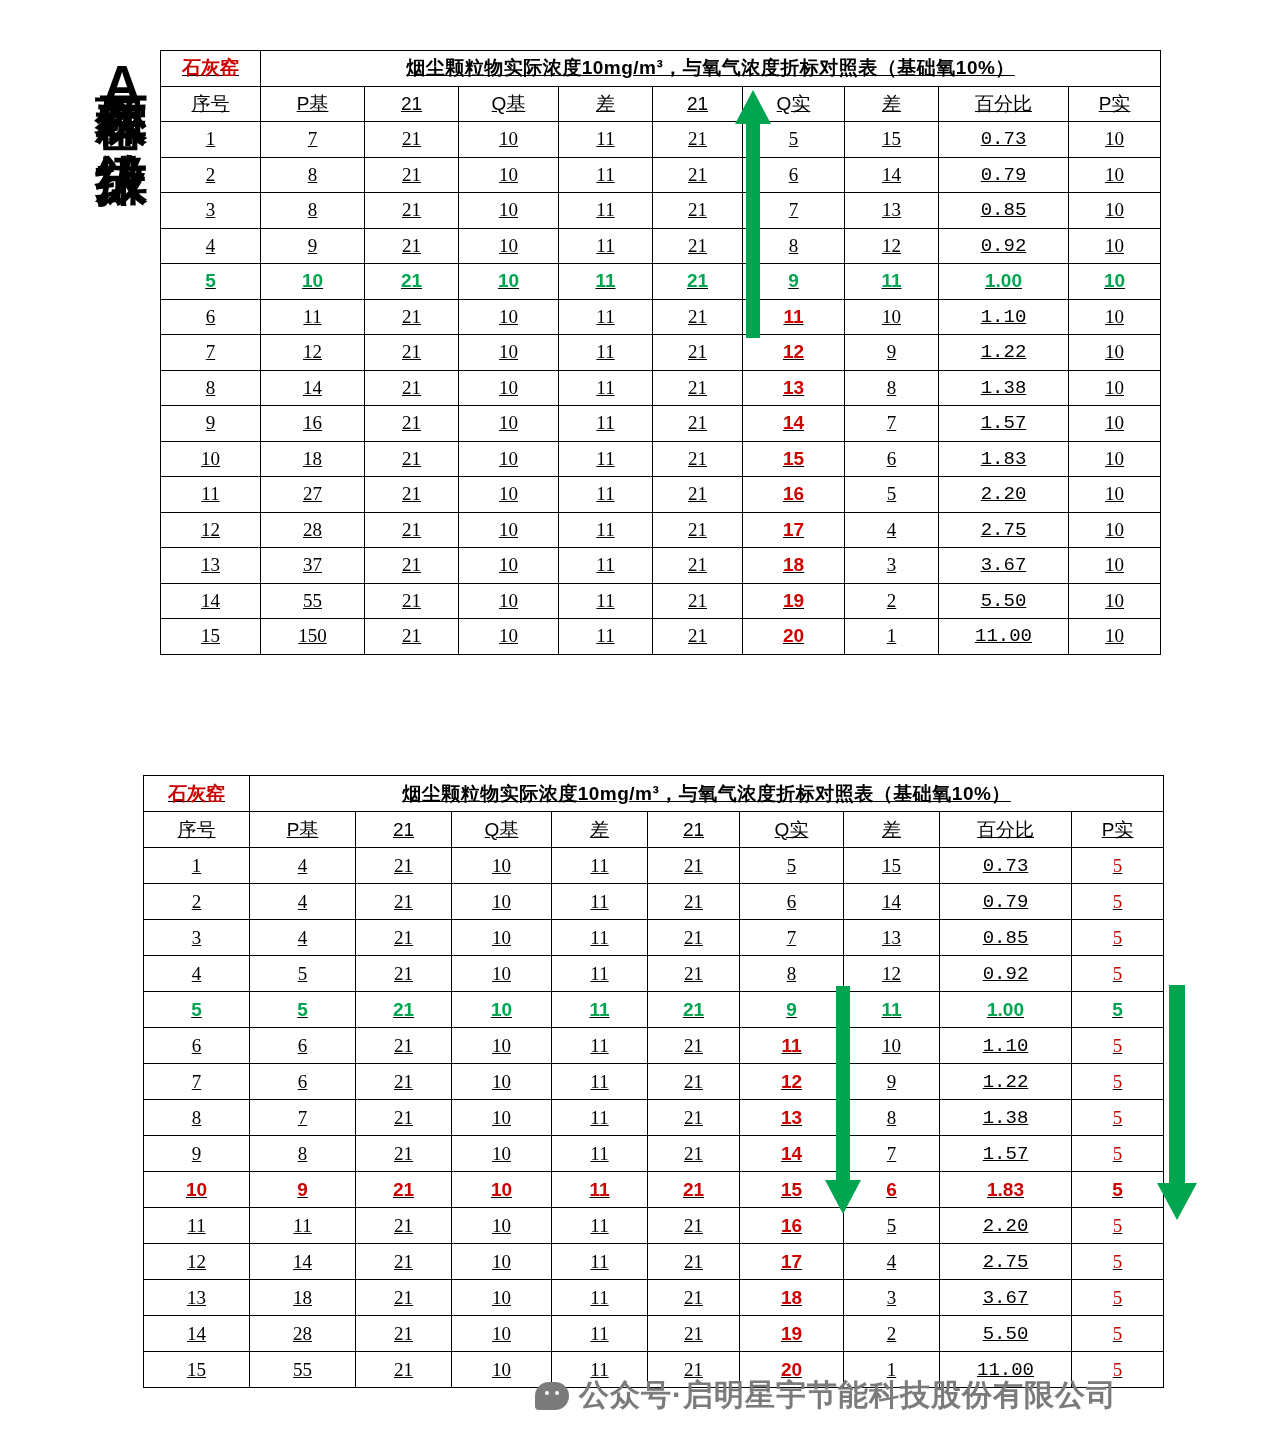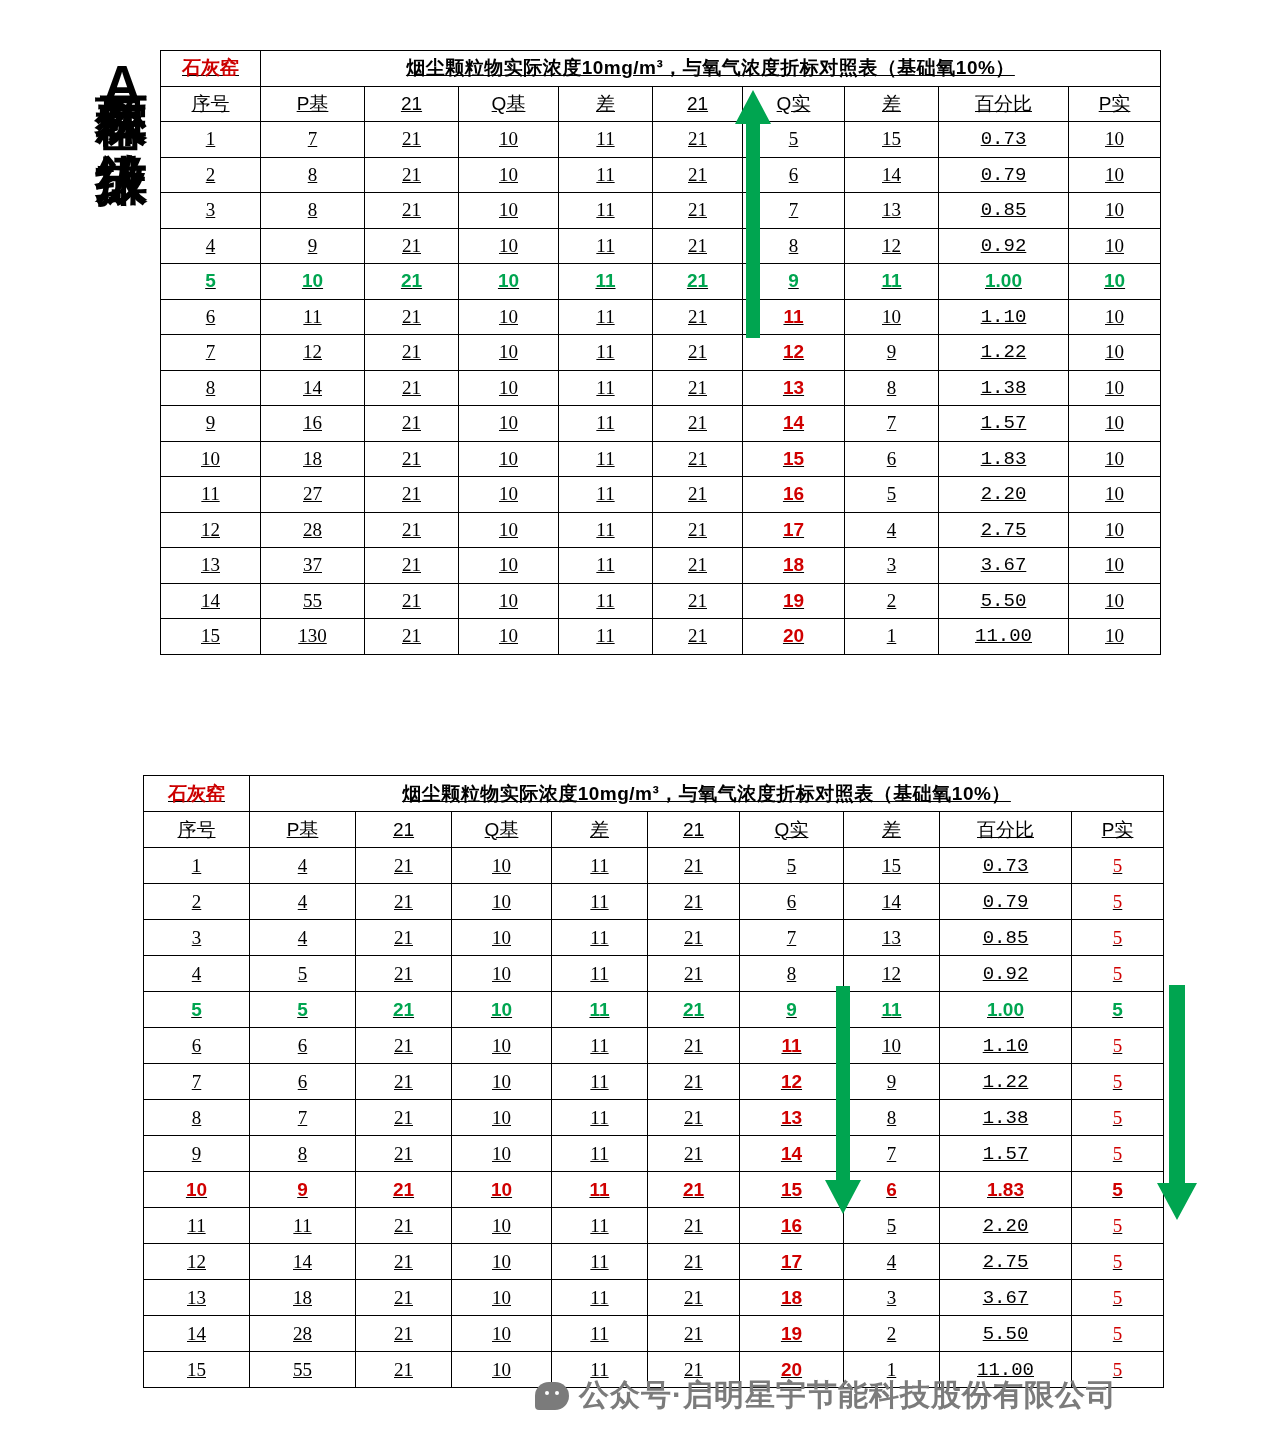--- a/index.html
+++ b/index.html
@@ -350,21 +350,21 @@
         <td>10</td>
         <td class="small">11</td>
         <td class="small">21</td>
         <td class="red">19</td>
         <td>2</td>
         <td class="mono">5.50</td>
         <td>10</td>
       </tr>
       <tr>
         <td>15</td>
-        <td>130</td>
+        <td>150</td>
         <td>21</td>
         <td>10</td>
         <td class="small">11</td>
         <td class="small">21</td>
         <td class="red">20</td>
         <td>1</td>
         <td class="mono">11.00</td>
         <td>10</td>
       </tr>
     </tbody>

